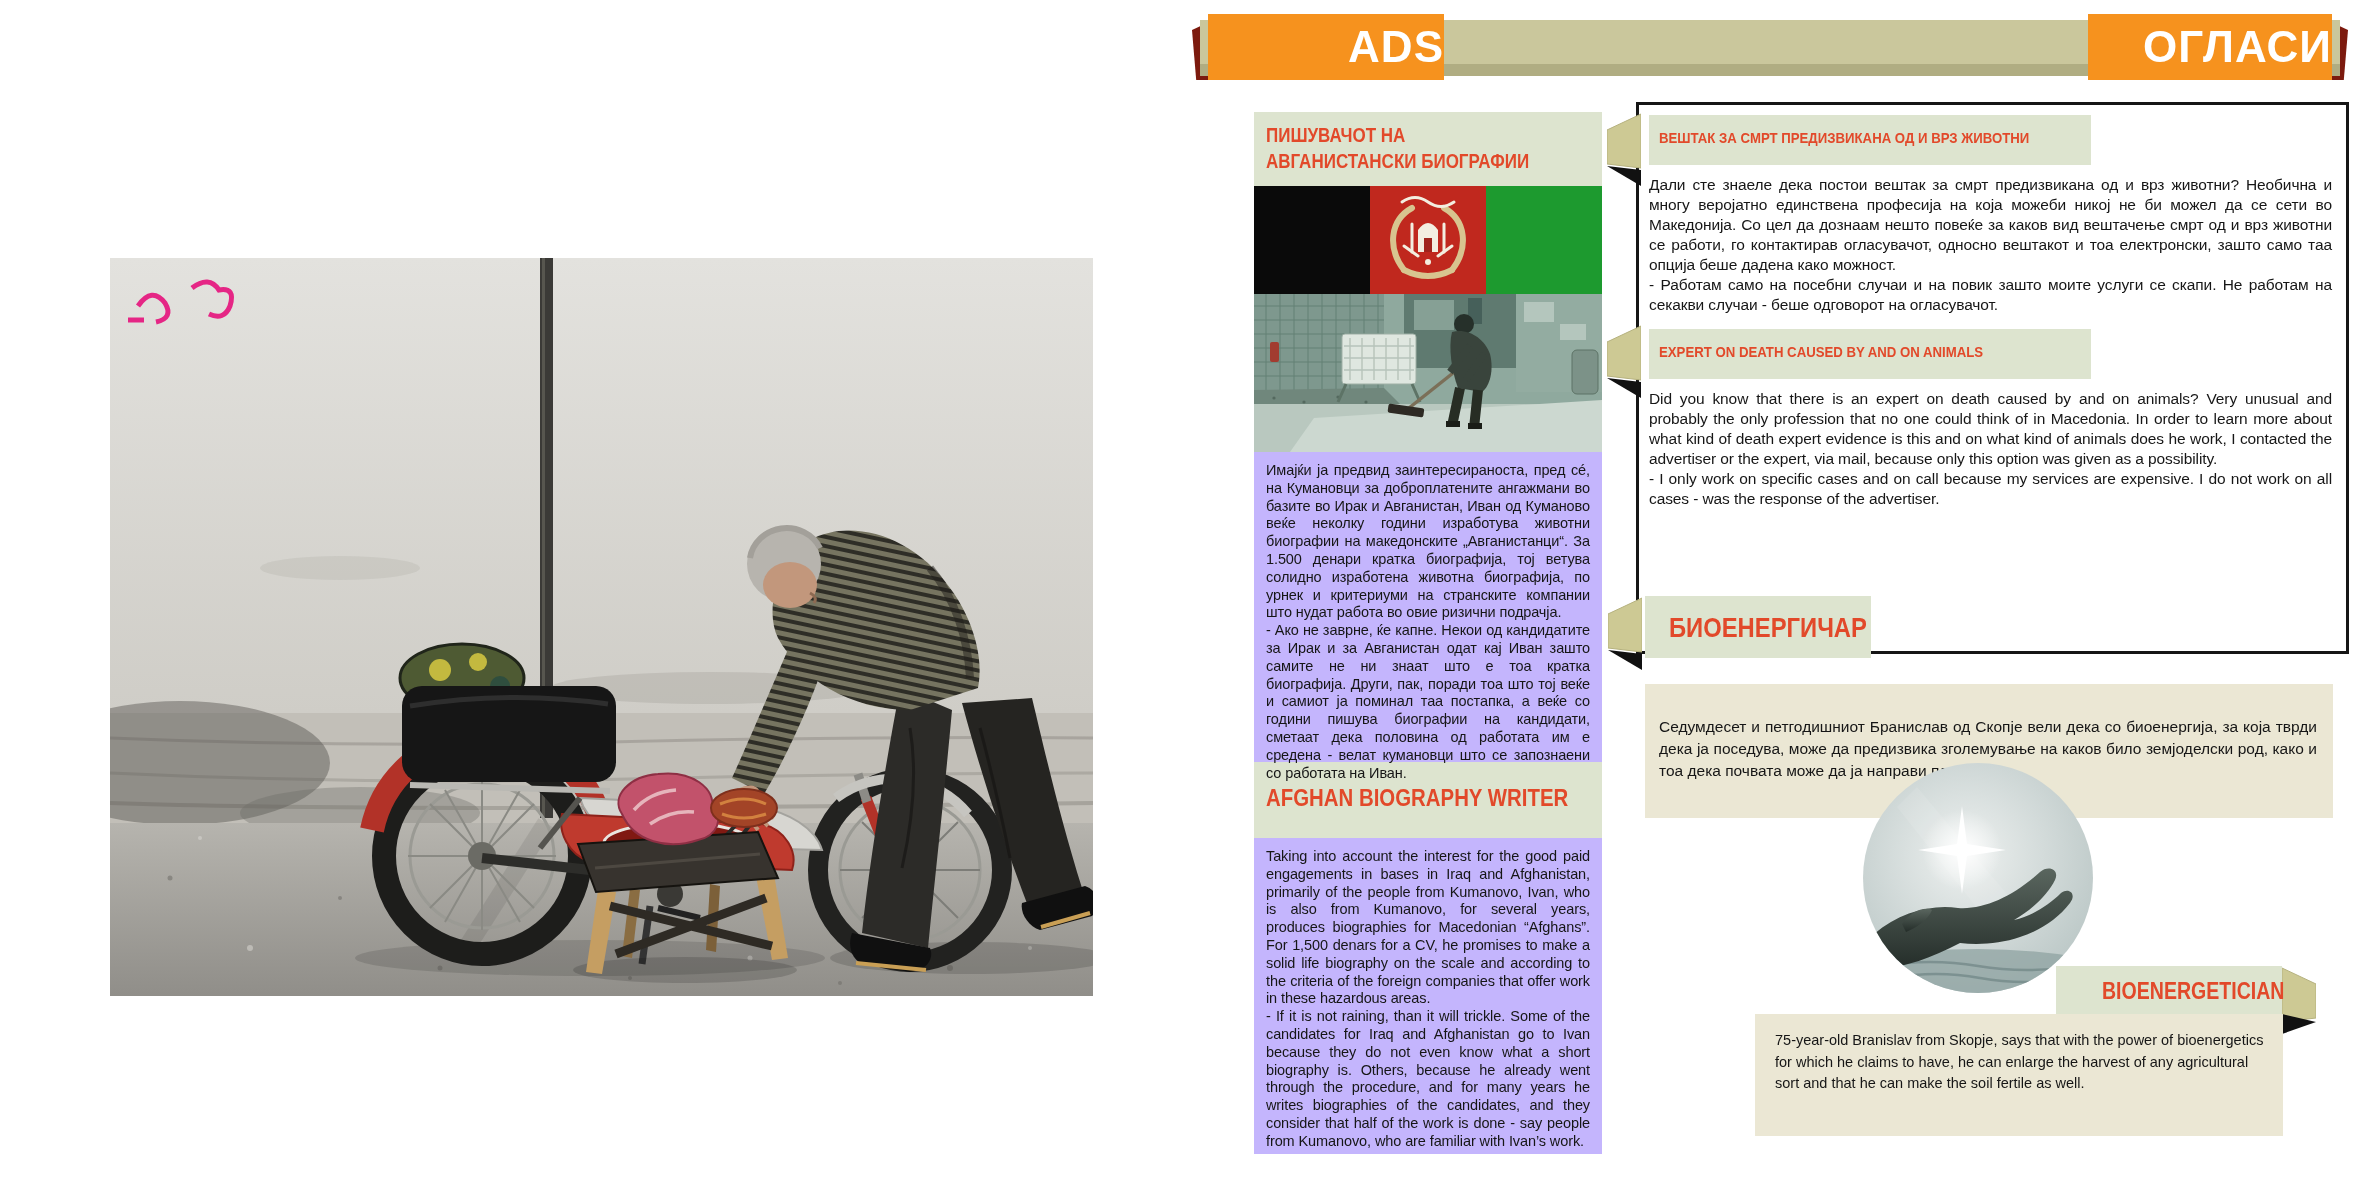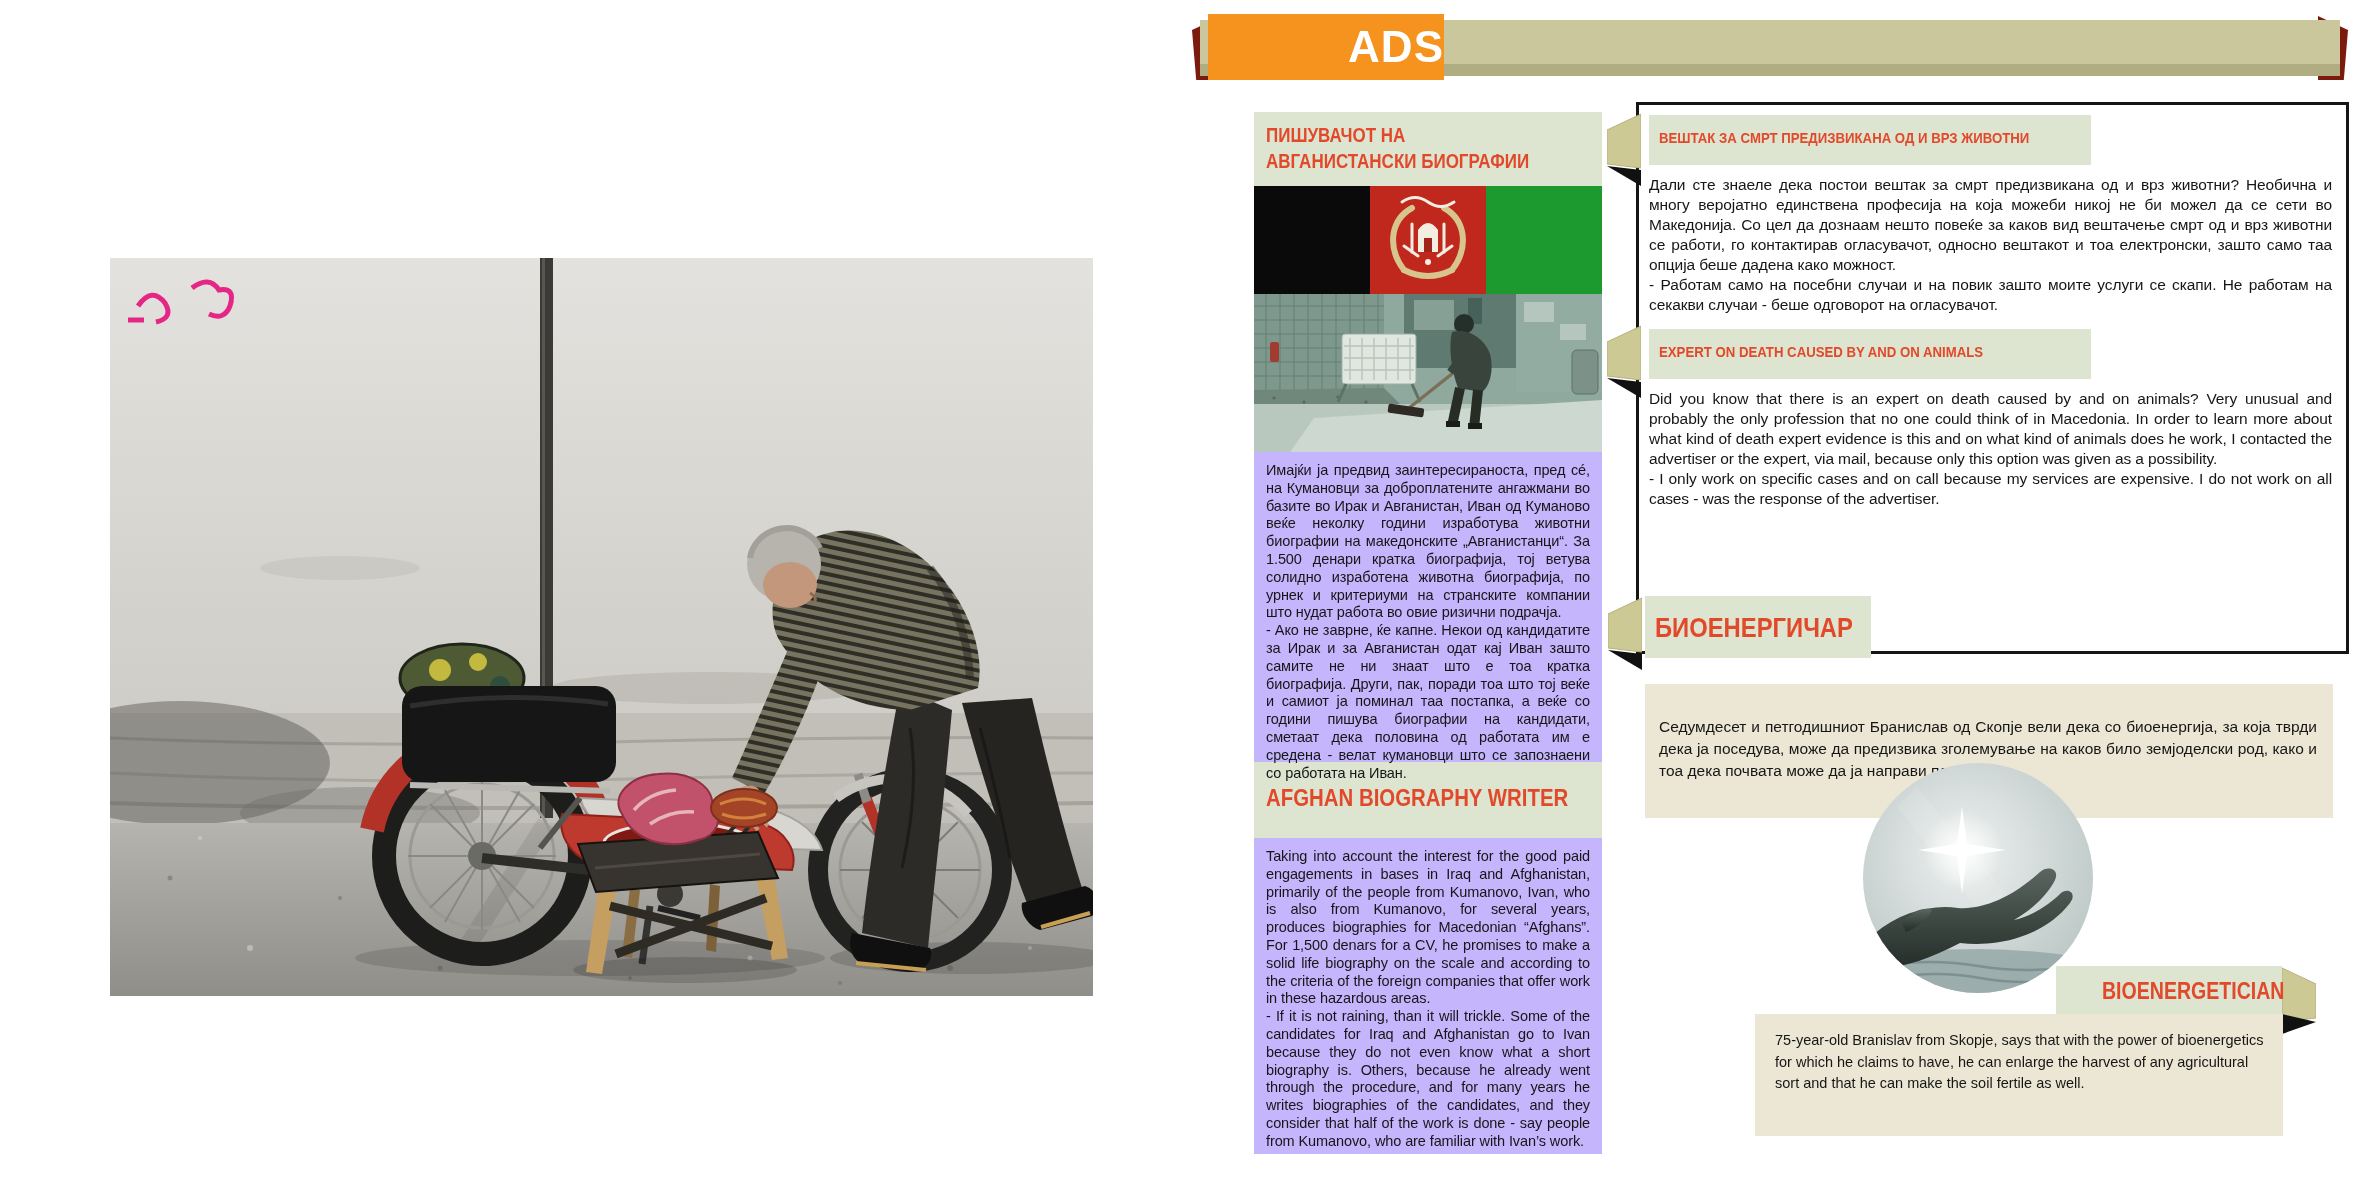--- a/index.html
+++ b/index.html
@@ -53,21 +53,21 @@
 
   
   .tab{position:absolute;width:34px;height:74px;}
   #tab-expert-1{left:1607px;top:112px;}
   #tab-expert-2{left:1607px;top:324px;}
   #tab-bio-mk{left:1608px;top:596px;}
   #tab-bio-en{left:2282px;top:966px;}
 
   
   #bio-head-mk{position:absolute;left:1645px;top:596px;width:226px;height:62px;box-sizing:border-box;
-               padding:16px 0 0 10px;}
+               padding:16px 0 0 24px;}
   #bio-head-mk .t{font-size:28px;}
   #bio-text-mk{position:absolute;left:1645px;top:684px;width:688px;height:134px;box-sizing:border-box;
                padding:32px 16px 0 14px;}
   #bio-text-mk p{margin:0;font-size:15.5px;line-height:22px;text-align:justify;}
   #bio-circle{position:absolute;left:1862px;top:762px;width:232px;height:232px;}
   #bio-head-en{position:absolute;left:2056px;top:966px;width:226px;height:48px;box-sizing:border-box;
                padding:12px 0 0 14px;}
   #bio-head-en .t{font-size:23px;margin-left:32px;}
   #bio-text-en{position:absolute;left:1755px;top:1014px;width:528px;height:122px;box-sizing:border-box;
                padding:16px 18px 0 20px;}
@@ -212,20 +212,23 @@
       <path d="M 610 546 q 24 -10 46 0 M 612 556 q 22 8 44 0" stroke="#d2813f" stroke-width="3" fill="none"></path>
     </g>
   </svg>
 
   <div id="banner">
     <div class="wedge l"></div>
     <div class="wedge r"></div>
     <div class="band"></div>
     <div class="banner-box l">
       <span class="banner-label">ADS</span>
+    </div>
+    <div class="banner-box r">
+      <span class="banner-label">ОГЛАСИ</span>
     </div>
   </div>
 
   <div id="col-left">
     <div id="head-block-1" class="sage">
       <div class="t red-head"><span class="cond">ПИШУВАЧОТ НА АВГАНИСТАНСКИ БИОГРАФИИ</span></div>
     </div>
 
     <svg id="flag-afghanistan" viewBox="0 0 348 108" xmlns="http://www.w3.org/2000/svg" preserveAspectRatio="none">
       <rect x="0" y="0" width="116" height="108" fill="#0a0a0a"></rect>

